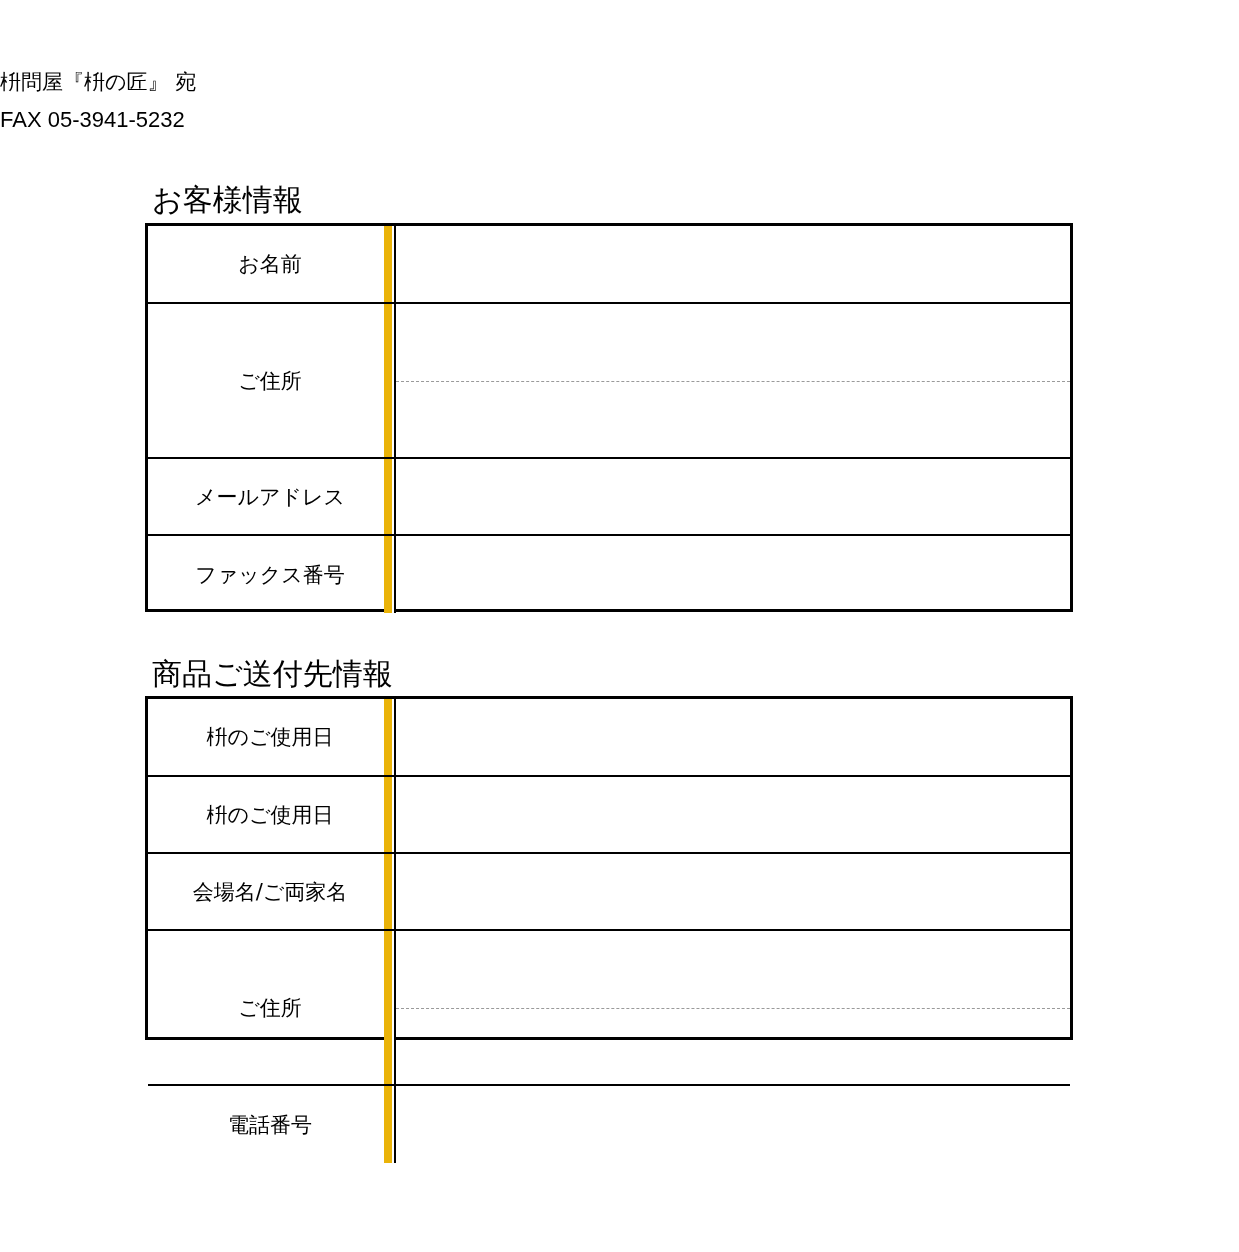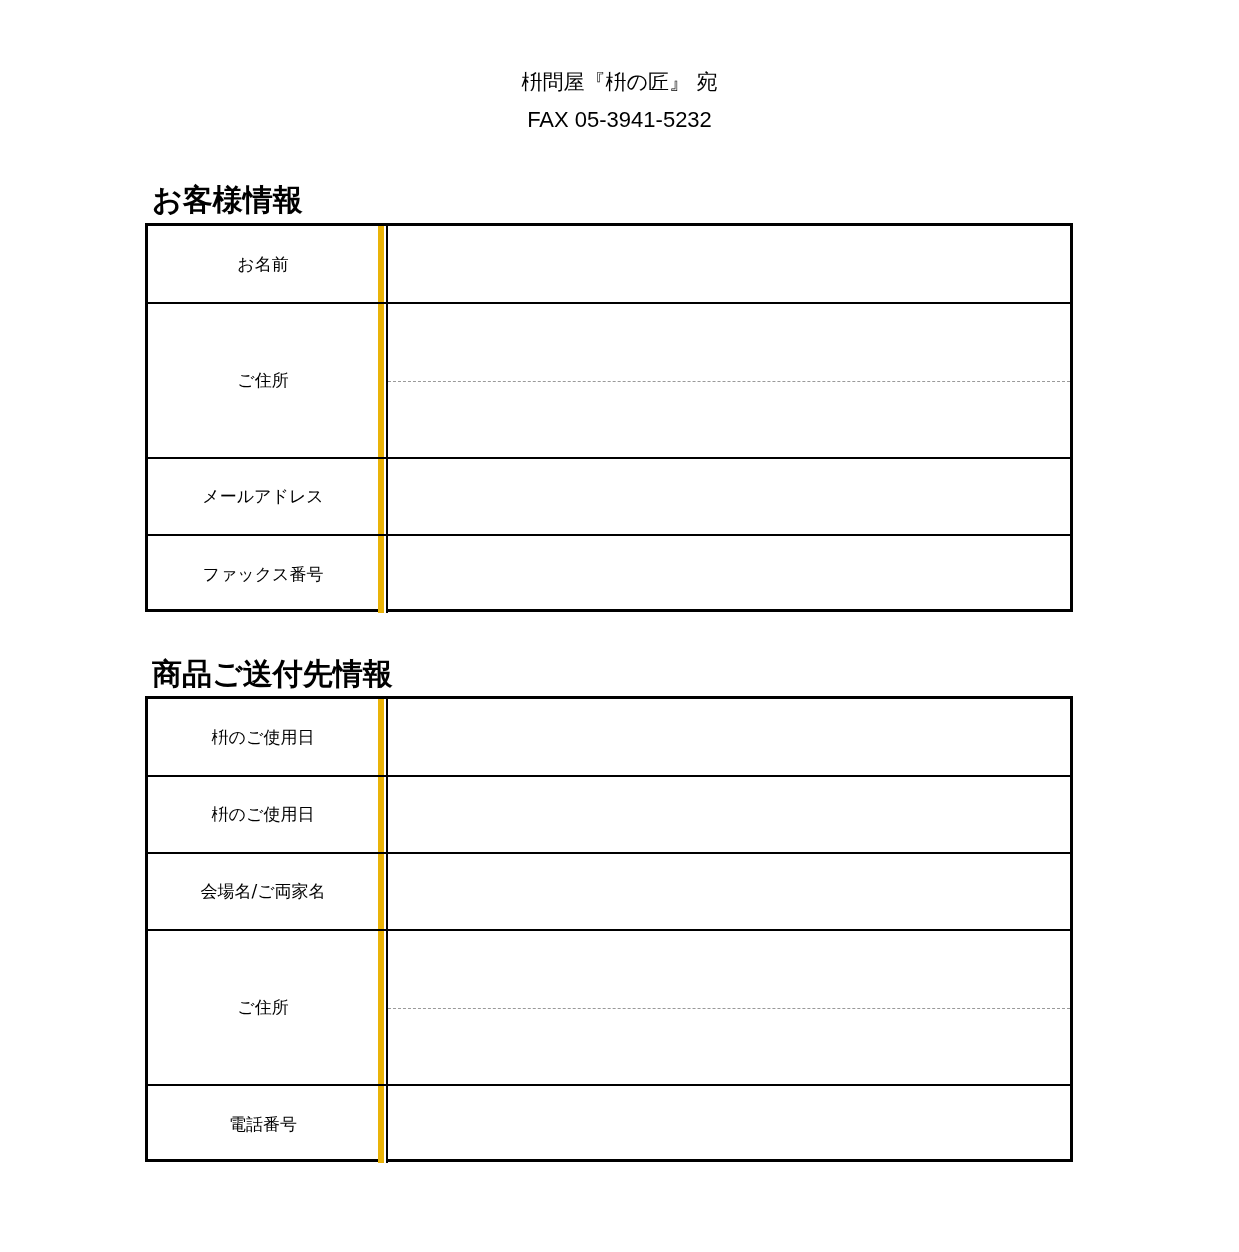--- a/index.html
+++ b/index.html
@@ -1,46 +1,47 @@
 <!DOCTYPE html>
 <html><head>
 <meta charset="utf-8">
 <style>
   html, body { margin: 0; padding: 0; background: #ffffff; }
   body {
     width: 1239px; height: 1252px; position: relative; overflow: hidden;
     font-family: "DejaVu Sans", "Liberation Sans", sans-serif; color: #000;
   }
   .header-line {
-    position: absolute; left: 0; width: 1239px; text-align: center;
+    position: absolute; left: 0; width: 1239px; 
     font-size: 21px; line-height: 26px;
   }
   #addressee { top: 69px; }
   #fax { top: 107px; font-family: "Liberation Sans", "DejaVu Sans", sans-serif; font-size: 22px; }
   .section-title {
-    position: absolute; left: 152px; font-size: 30px; line-height: 36px; font-weight: bold;
+    position: absolute; left: 152px; font-size: 30px; line-height: 36px; font-weight: normal;
     margin: 0;
   }
   #title1 { top: 182px; }
   #title2 { top: 656px; }
   .form-table {
     position: absolute; left: 145px; width: 928px;
     border: 3px solid #000; box-sizing: border-box;
   }
   #table1 { top: 223px; height: 389px; }
-  #table2 { top: 696px; height: 466px; }
+  #table2 { top: 696px; height: 344px; }
   .row {
     position: relative; display: flex; box-sizing: border-box;
     border-bottom: 2px solid #000;
   }
   .row:last-child { border-bottom: none; }
   .label-cell {
     width: 236px; flex: 0 0 236px; display: flex; align-items: center; justify-content: center;
-    font-size: 17px; box-sizing: border-box;
-    border-right: 6px solid #eab308;
+    font-size: 21px; box-sizing: border-box;
+    border-right: 8px solid #eab308;
+    margin-left: 8px;
   }
   .sep {
     width: 2px; flex: 0 0 2px; background: #fff; border-right: 2px solid #000;
   }
   .value-cell {
     flex: 1 1 auto; position: relative;
   }
   .value-cell.split::after {
     content: ""; position: absolute; left: 0; right: 0; top: 50%;
     border-top: 1px dashed #9a9a9a;

